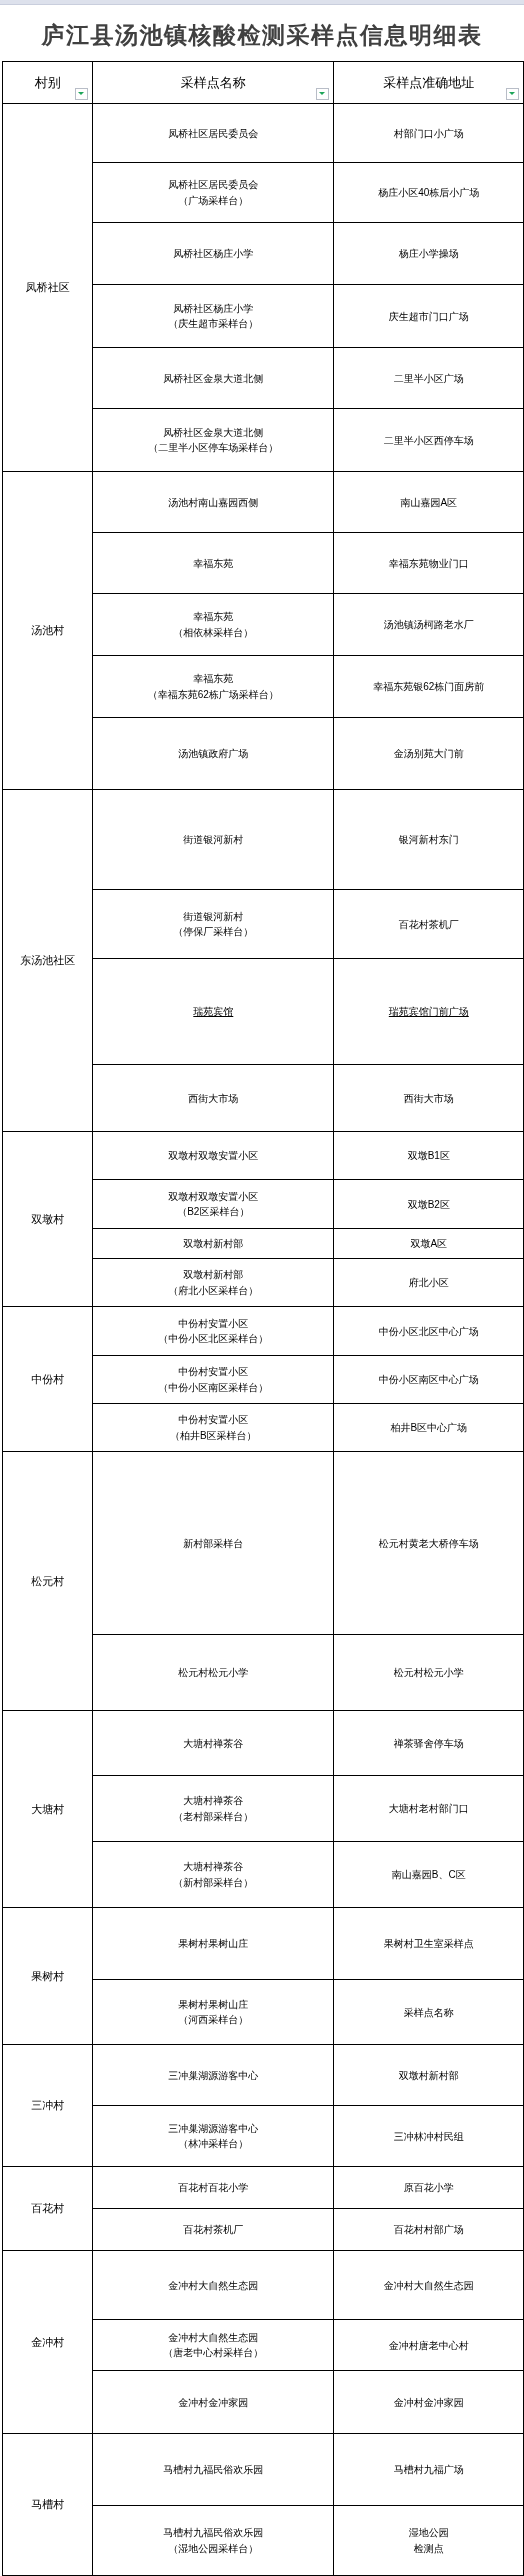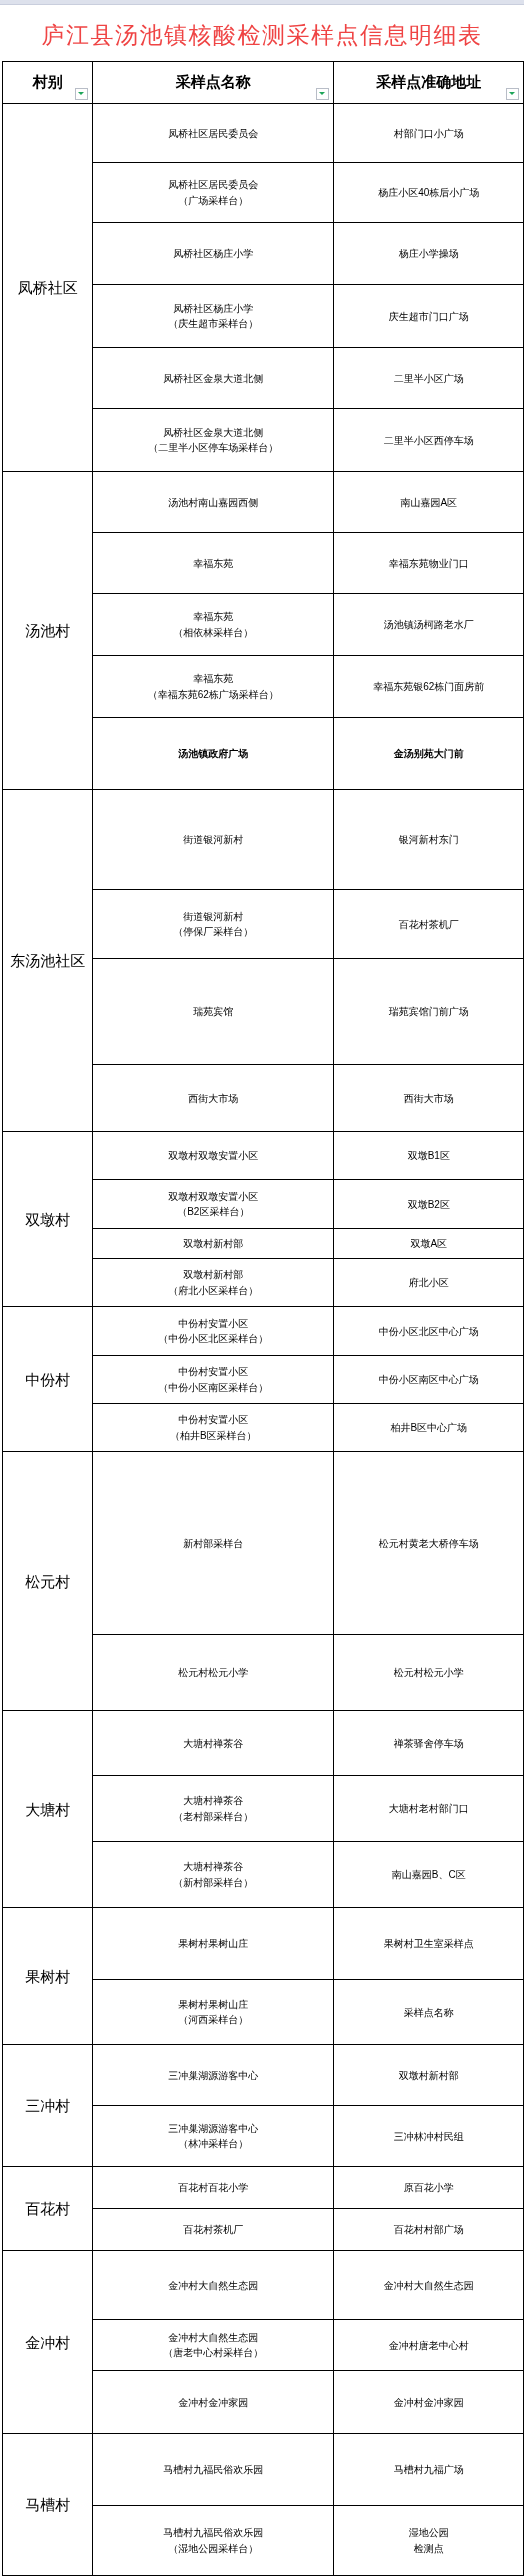--- a/index.html
+++ b/index.html
@@ -12,23 +12,23 @@
   .top-strip{
     height:3.8px;
     background:#dde1ec;
     border-bottom:0.8px solid #c9cedd;
   }
   .page-title{
     margin:0;
     padding:15px 0 10.7px 0;
     text-align:center;
     font-size:23px;
-    font-weight:400;
+    font-weight:700;
     letter-spacing:1.5px;
-    color:#ef4444;
+    color:#404040;
   }
   table.sampling{
     border-collapse:collapse;
     table-layout:fixed;
     margin-left:2.3px;
     width:520px;
     border:1.5px solid #000;
   }
   col.c1{width:90px;}
   col.c2{width:241px;}
@@ -36,31 +36,31 @@
   th,td{
     border:0.8px solid #000;
     text-align:center;
     vertical-align:middle;
     padding:1.5px 3px;
     box-sizing:border-box;
     overflow:hidden;
   }
   thead tr{height:42px;}
   th{
-    font-size:15px;
-    font-weight:700;
+    font-size:13px;
+    font-weight:400;
     position:relative;
   }
   td{
     font-size:10px;
     line-height:1.55;
     white-space:pre-line;
   }
   td.village{
-    font-size:15px;
+    font-size:11px;
   }
   tr.group-first td{
     border-top:1.5px solid #000;
   }
   .filter-box{
     position:absolute;
     right:4.6px;
     bottom:3.8px;
     width:10.7px;
     height:10px;
@@ -154,35 +154,35 @@
       <tr style="height: 62px;">
         <td>幸福东苑
 （相依林采样台）</td>
         <td>汤池镇汤柯路老水厂</td>
       </tr>
       <tr style="height: 62px;">
         <td>幸福东苑
 （幸福东苑62栋广场采样台）</td>
         <td>幸福东苑银62栋门面房前</td>
       </tr>
-      <tr style="height: 72px; font-weight: bold;">
+      <tr style="height: 72px;">
         <td>汤池镇政府广场</td>
         <td>金汤别苑大门前</td>
       </tr>
       <tr class="group-first" style="height: 100px;">
         <td class="village" rowspan="4">东汤池社区</td>
         <td>街道银河新村</td>
         <td>银河新村东门</td>
       </tr>
       <tr style="height: 69px;">
         <td>街道银河新村
 （停保厂采样台）</td>
         <td>百花村茶机厂</td>
       </tr>
-      <tr style="height: 106px;">
+      <tr style="height: 106px; text-decoration: underline;">
         <td>瑞苑宾馆</td>
         <td>瑞苑宾馆门前广场</td>
       </tr>
       <tr style="height: 67px;">
         <td>西街大市场</td>
         <td>西街大市场</td>
       </tr>
       <tr class="group-first" style="height: 48px;">
         <td class="village" rowspan="4">双墩村</td>
         <td>双墩村双墩安置小区</td>

